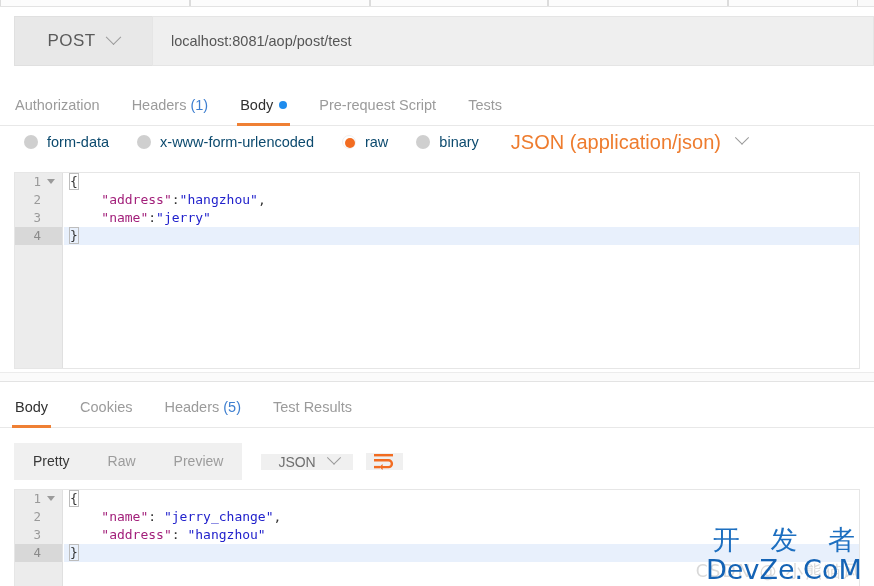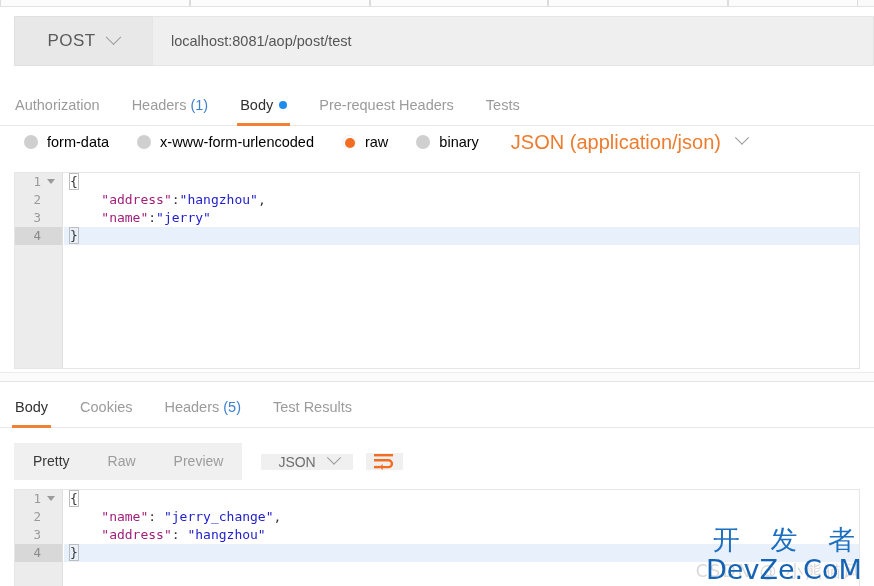--- a/index.html
+++ b/index.html
@@ -68,21 +68,21 @@
   }
   .radio-opt { display:flex; align-items:center; margin-right: 28px; cursor: default; }
   .rad {
     width: 14px; height: 14px; border-radius: 50%; background: #cfcfcf; margin-right: 9px;
   }
   .rad.on { background: #fff; border: 1px solid #f0f0f0; position: relative; }
   .rad.on::after {
     content:""; position:absolute; left:2px; top:2px; width:10px; height:10px;
     border-radius:50%; background:#f26c21;
   }
-  .rad-label { font-size: 14.5px; color: #000000; }
+  .rad-label { font-size: 14.5px; color: #0c4a6e; }
   .json-type { display:flex; align-items:center; margin-left: 4px; }
   .json-type .t { font-size: 20px; color: #ee7c2e; }
   .chev-sm {
     width: 10px; height: 10px; border-right: 1.6px solid #9a9a9a; border-bottom: 1.6px solid #9a9a9a;
     transform: rotate(45deg) translate(-3px,-3px); margin-left: 16px;
   }
 
   
   .editor {
     position: absolute; background: #fff; border: 1px solid #e6e6e6;
@@ -172,21 +172,21 @@
     </div>
     <div class="url-box">
       <span class="url-text">localhost:8081/aop/post/test</span>
     </div>
   </div>
 
   <div class="req-tabs" id="req-tabs">
       <div class="rtab"><span>Authorization</span></div>
       <div class="rtab"><span>Headers</span><span class="cnt"> (1)</span></div>
       <div class="rtab active"><span>Body</span><span class="dot-blue"></span></div>
-      <div class="rtab"><span>Pre-request Headers</span></div>
+      <div class="rtab"><span>Pre-request Script</span></div>
       <div class="rtab"><span>Tests</span></div>
     </div>
 
   <div class="radio-row" id="radio-row">
       <div class="radio-opt">
         <span class="rad"></span>
         <span class="rad-label">form-data</span>
       </div>
       <div class="radio-opt">
         <span class="rad"></span>

